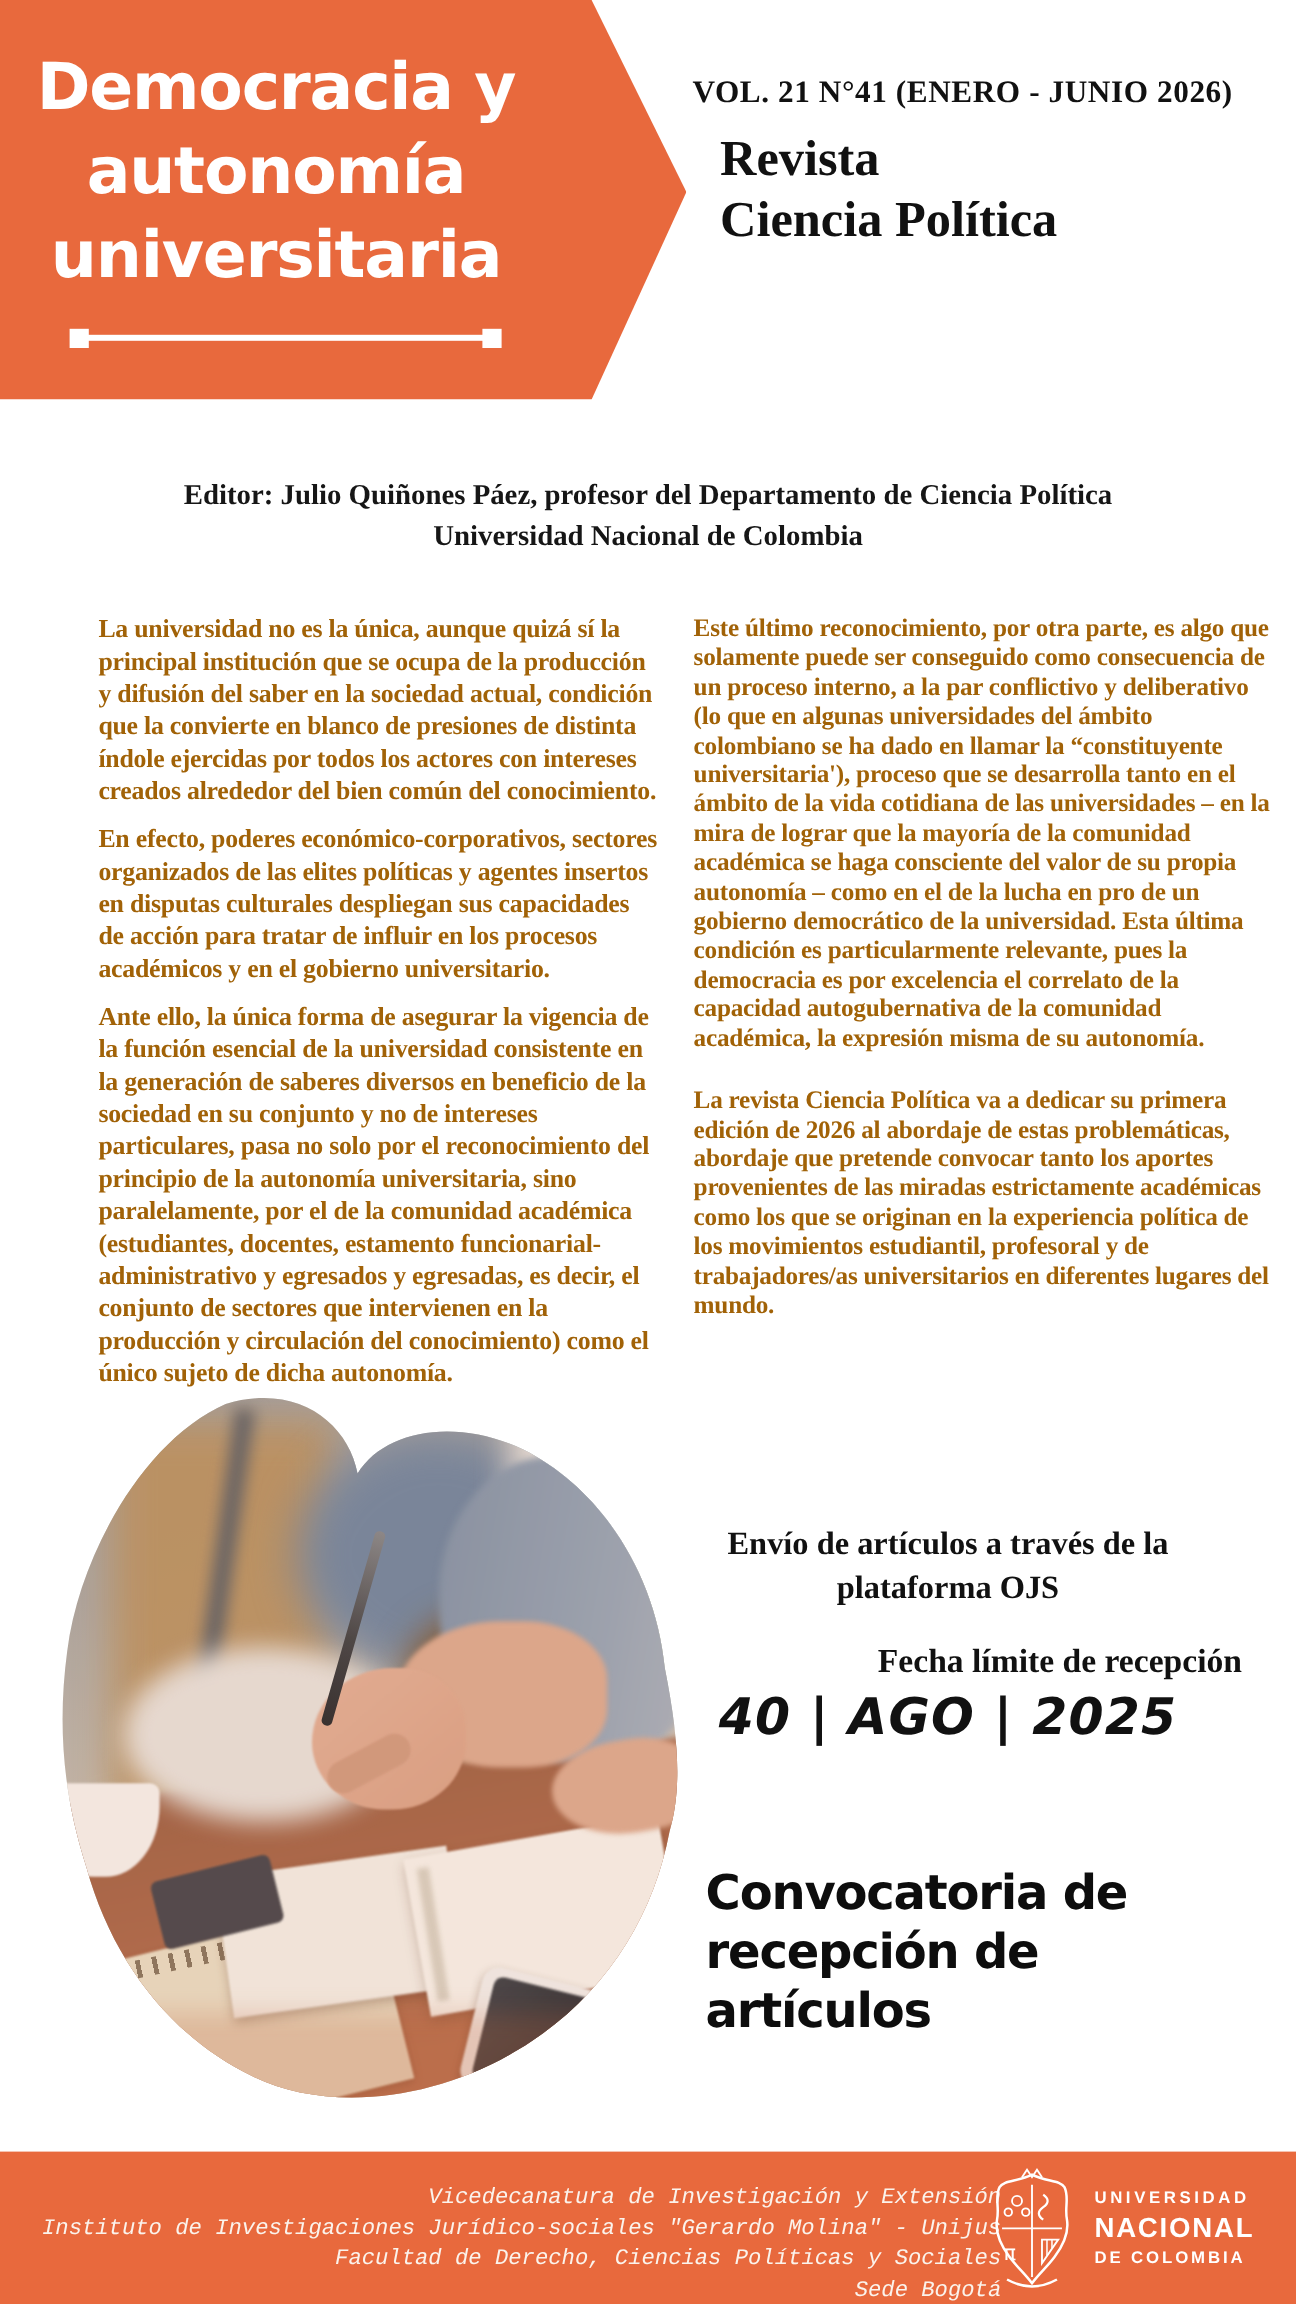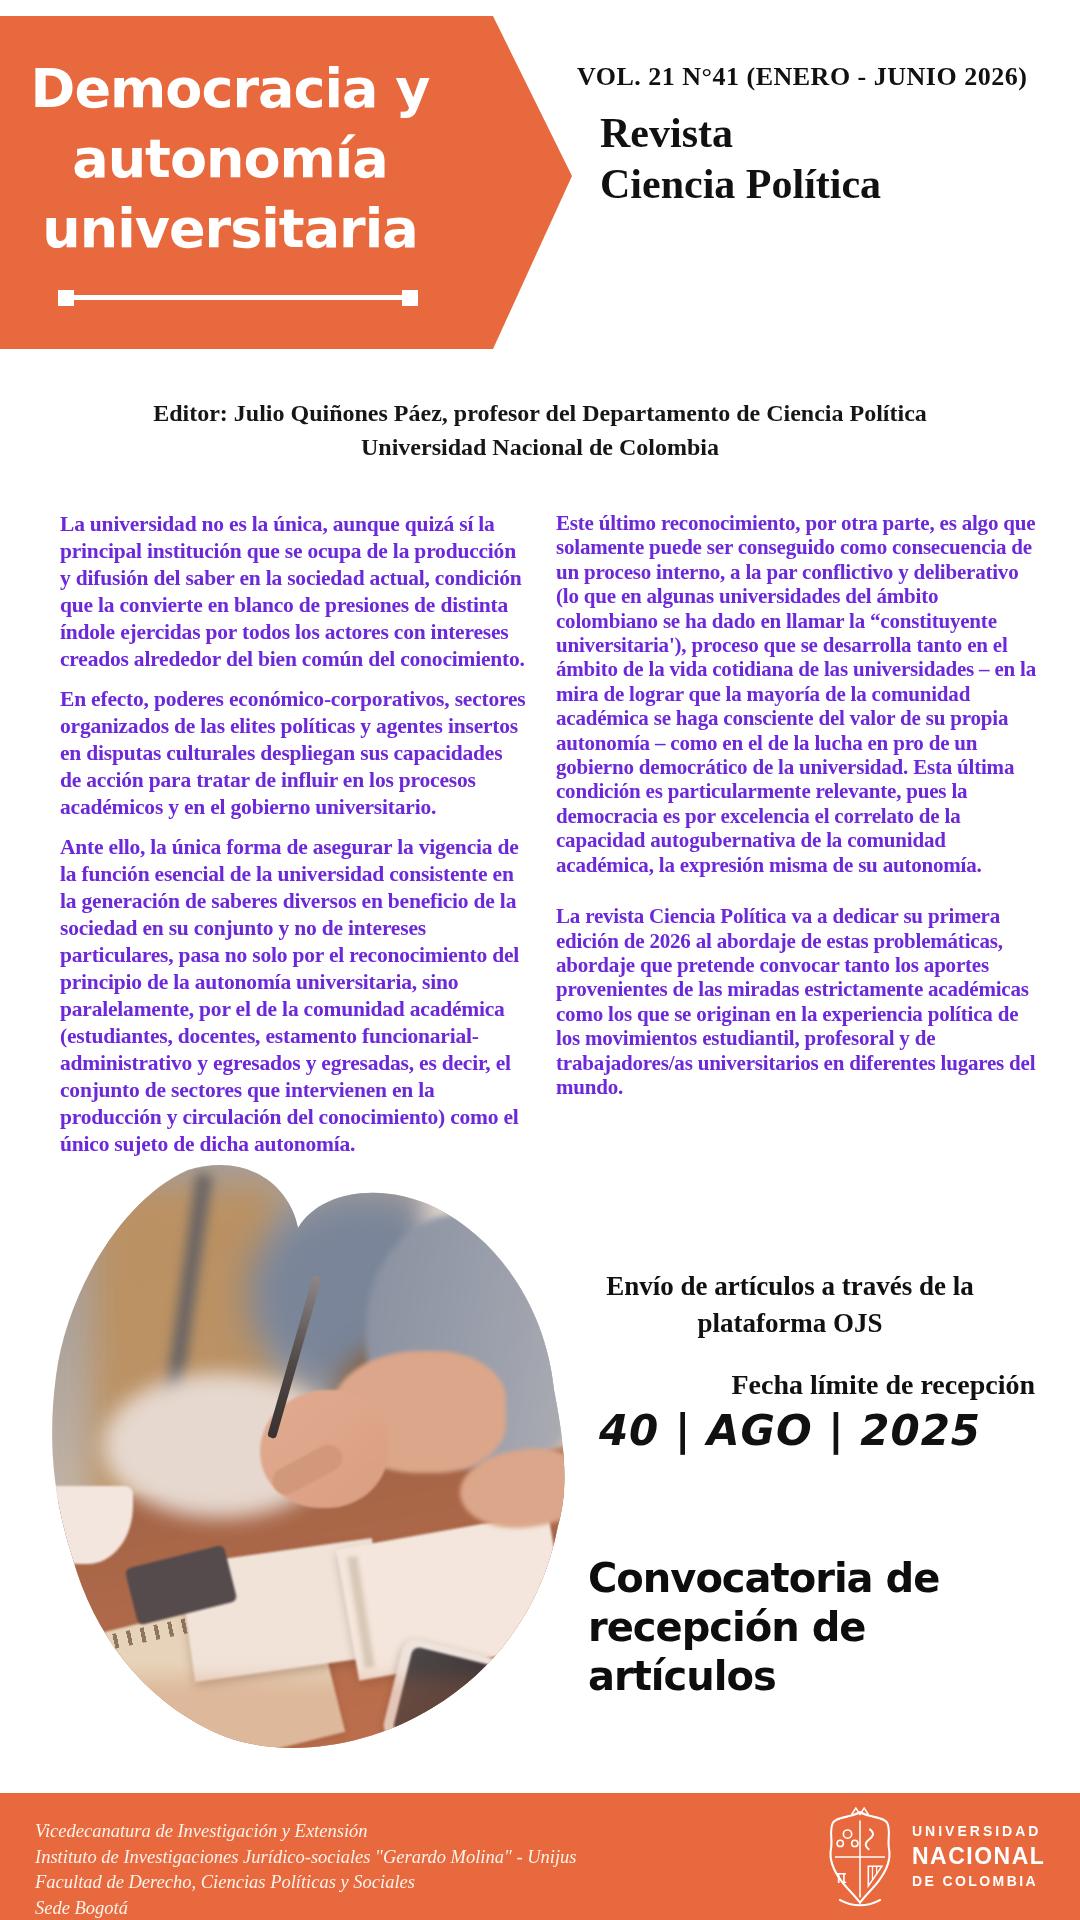--- a/index.html
+++ b/index.html
@@ -1,21 +1,21 @@
 <!DOCTYPE html>
 <html style="--accent: #E8693D;"><head>
 <meta charset="utf-8">
 <style>
   :root { --accent:#E8693D; }
   * { margin:0; padding:0; box-sizing:border-box; }
   body { background:#777; font-family:"Liberation Serif", serif; }
   .page { position:relative; width:1080px; height:1920px; background:#ffffff; margin:0 auto; overflow:hidden; }
 
   
-  .banner { position:absolute; left:0; top:16px; width:572px; height:334px; background:var(--accent);
+  .banner { position:absolute; left:0; top:0; width:572px; height:334px; background:var(--accent);
             clip-path:polygon(0 0, 493px 0, 572px 160px, 493px 333px, 0 333px); }
   .banner-title { position:absolute; left:25px; top:38px; width:410px; text-align:center;
                   font-family:"DejaVu Sans", sans-serif; font-weight:bold; font-size:54px; line-height:70px;
                   color:#ffffff; white-space:pre-line; letter-spacing:-1px; }
   .rule { position:absolute; left:58px; top:274px; width:360px; height:16px; }
   .rule .sq { position:absolute; top:0; width:16px; height:16px; background:#ffffff; }
   .rule .sq.l { left:0; } .rule .sq.r { right:0; }
   .rule .ln { position:absolute; left:8px; right:8px; top:5px; height:5px; background:#ffffff; }
 
   
@@ -23,21 +23,21 @@
          letter-spacing:0.5px; }
   .journal { position:absolute; left:600px; top:108px; font-size:42px; font-weight:bold; color:#111;
              line-height:51px; white-space:pre-line; }
 
   
   .editor { position:absolute; left:0; top:400px; width:1080px; text-align:center; color:#161616; }
   .editor .l1 { font-size:24px; font-weight:bold; }
   .editor .l2 { font-size:24px; font-weight:bold; margin-top:7px;text-align:center; }
 
   
-  .col { position:absolute; top:511px; color:#6d28d9; font-weight:bold; text-align:left; }
+  .col { position:absolute; top:511px; color:#a16207; font-weight:bold; text-align:left;margin-left:22px; }
   .col p { margin:0; }
   .col-left  { left:60px;  width:468px; font-size:21.5px; line-height:27px; letter-spacing:-0.2px; }
   .col-left p  { margin-bottom:13px; }
   .col-right { left:556px; width:484px; font-size:21px; line-height:24.4px; letter-spacing:-0.2px; }
   .col-right p { margin-bottom:27px; }
 
   
   .photo { position:absolute; left:38px; top:1158px; width:532px; height:602px;
            clip-path:path('M150,12 C210,-6 252,28 260,70 C283,32 345,24 398,50 C462,82 508,152 516,232 C528,292 530,334 520,368 C506,442 464,508 394,550 C322,594 232,602 172,572 C106,540 56,478 34,398 C14,336 10,278 18,218 C28,138 82,42 150,12 Z'); }
   .photo div { position:absolute; }
@@ -89,22 +89,22 @@
   .deadline-label { top:1369px; font-size:28px; font-weight:bold;text-align:right; }
   .deadline-date  { top:1406px; font-family:"DejaVu Sans", sans-serif; font-style:italic; font-weight:bold;
                     font-size:42px; letter-spacing:1px; }
   .headline { position:absolute; left:588px; top:1554px; width:470px; color:#0d0d0d;
               font-family:"DejaVu Sans", sans-serif; font-weight:bold; font-size:40px; line-height:49px;
               letter-spacing:-1px; white-space:pre-line; }
 
   
   .footer { position:absolute; left:0; top:1793px; width:1080px; height:127px; background:var(--accent); }
   .footer-lines { position:absolute; left:35px; top:26px; color:#fbf3ec;
-                  font-family:Liberation Serif, serif; font-style:italic; font-size:18.5px; line-height:25.5px;
-                  white-space:pre-line; }
+                  font-family:Liberation Mono, monospace; font-style:italic; font-size:18.5px; line-height:25.5px;
+                  white-space:pre-line;text-align:right; }
   .logo { position:absolute; left:826px; top:13px; width:250px; height:104px; }
   .crest { position:absolute; left:0; top:0; }
   .wordmark { position:absolute; left:86px; top:17px; color:#ffffff; font-family:"Liberation Sans", sans-serif; }
   .wm1 { font-size:14px; letter-spacing:3px; font-weight:bold; }
   .wm2 { font-size:23px; letter-spacing:1.5px; font-weight:bold; margin-top:4px; }
   .wm3 { font-size:14px; letter-spacing:2.4px; font-weight:bold; margin-top:3px; }
 </style>
 </head>
 <body>
 

